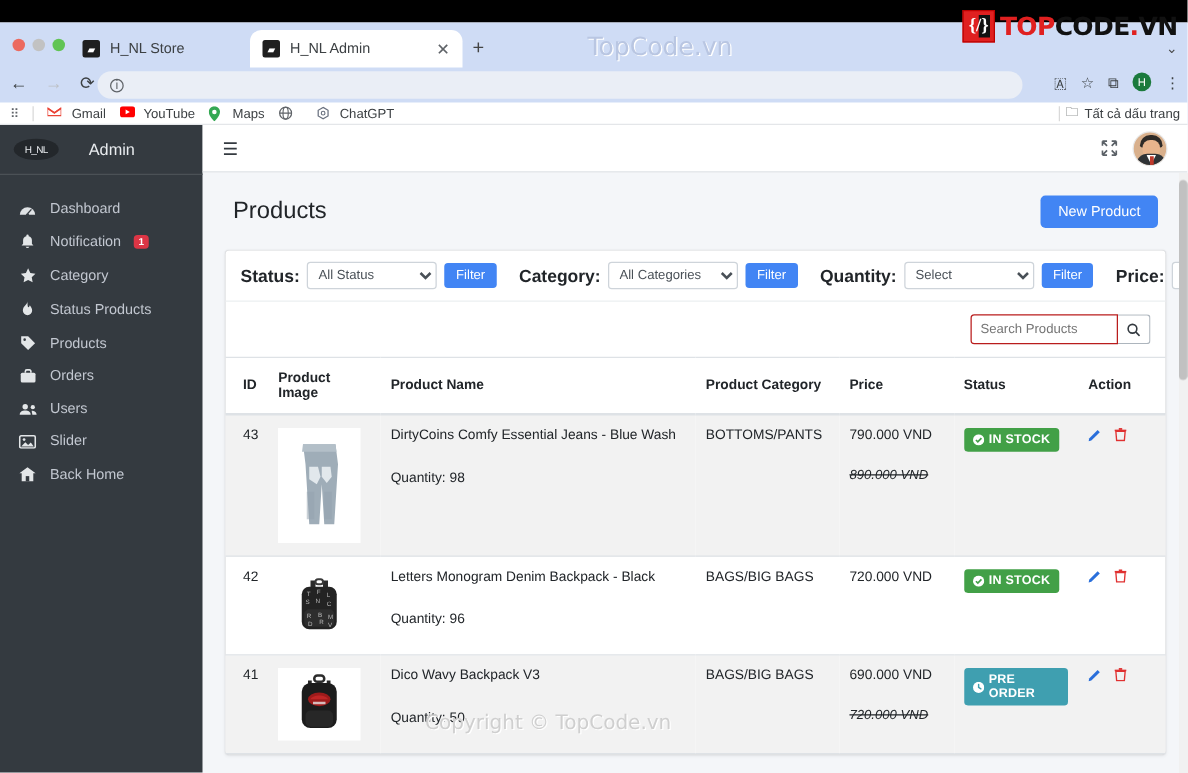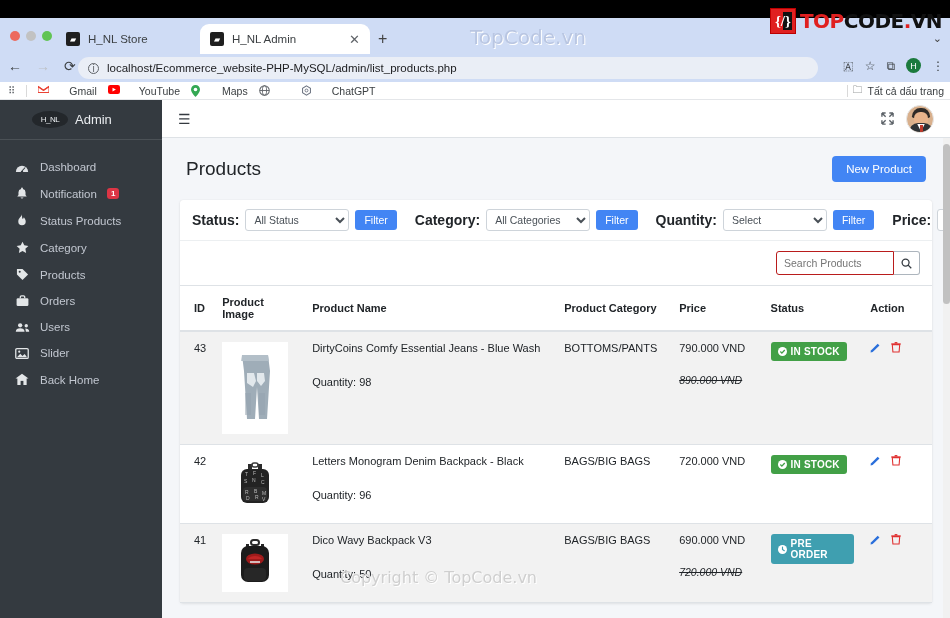--- a/index.html
+++ b/index.html
@@ -68,31 +68,31 @@
   .urlbox .info { font-size: 10px; color:#5f6368; border:1px solid #5f6368; border-radius:50%;
      width:11px; height:11px; display:flex;align-items:center;justify-content:center; }
   .omni-icons { position:absolute; right: 6px; top: 4px; display:flex; align-items:center; gap:11px;
      font-size: 12px; color:#3c4043; }
   .avatar-sm { width: 15px; height: 15px; border-radius: 50%; background:#1b7a3d; color:#fff;
      font-size: 9px; display:flex; align-items:center; justify-content:center; }
 
   .bookmarks { position:absolute; top: 82px; left:0; width: 950px; height: 18px;
      background: #fff; display:flex; align-items:center; padding-left: 8px; gap: 11px;
      font-size: 10.5px; color: #3c4043; border-bottom: 1px solid #e4e6e9; }
-  .bm { display:flex; align-items:center; gap: 20px; }
+  .bm { display:flex; align-items:center; gap: 8px; }
   .bm .ico { width: 11px; height: 11px; display:inline-block; }
   .bm-sep { width: 1px; height: 12px; background: #d9d9d9; }
   .bm-right { position:absolute; right: 6px; display:flex; align-items:center; gap:5px; }
 
   
   .app { position: absolute; top: 100px; left: 0; width: 950px; height: 518px; background:#f4f6f9; }
 
   
   .sidebar { position:absolute; left:0; top:0; width: 162px; height: 518px; background:#343a40; }
-  .brand { height: 40px; display:flex; align-items:center; gap:7px; padding-left: 32px;
+  .brand { height: 40px; display:flex; align-items:center; gap:24px; padding-left: 11px;
     border-bottom: 1px solid #4b5156; }
   .brand-logo { width: 36px; height: 17px; border-radius: 50%; background:#23272b;
     display:flex; align-items:center; justify-content:center; color:#e9ecef; font-size: 8px;
     letter-spacing: -0.5px; }
   .brand-name { color: #e9ecef; font-size: 13px; }
   .nav-list { padding-top: 14px; }
   .nav-item { display:flex; align-items:center; gap:10px; padding: 7px 0 7px 14px;
     color: #c2c7d0; font-size: 11.5px; }
   .nav-item .ni { width: 16px; display:flex; align-items:center; justify-content:center;
     color:#e3e6e8; font-size: 12px; }
@@ -230,21 +230,20 @@
   </div>
 
   <div class="omnibar">
     <div class="nav">
       <span>←</span>
       <span class="dis">→</span>
       <span>⟳</span>
     </div>
     <div class="urlbox">
       <span class="info">i</span>
-      <span>localhost/Ecommerce_website-PHP-MySQL/admin/list_products.php</span>
     </div>
     <div class="omni-icons">
       <span>🇦</span>
       <span>☆</span>
       <span>⧉</span>
       <span class="avatar-sm">H</span>
       <span>⋮</span>
     </div>
   </div>
 </div>
@@ -331,34 +330,34 @@
               <path d="M6 0.6a1 1 0 011 1v.5a3.6 3.6 0 012.8 3.5v3l1.3 1.6H.9L2.2 8.6v-3A3.6 3.6 0 015 2.1v-.5a1 1 0 011-1z" fill="#e3e6e8"></path>
               <path d="M4.4 11.2a1.7 1.7 0 003.2 0z" fill="#e3e6e8"></path>
             </svg>
         </span>
         <span>Notification</span>
         <span class="badge-red">1</span>
       </div>
 
       <div class="nav-item">
         <span class="ni">
+          <svg width="13" height="13" viewBox="0 0 14 14">
+              <path d="M7 .7l1.9 4 4.4.6-3.2 3.1.8 4.4L7 10.7l-3.9 2.1.8-4.4L.7 5.3l4.4-.6z" fill="#e3e6e8"></path>
+            </svg>
+        </span>
+        <span>Category</span>
+      </div>
+
+      <div class="nav-item">
+        <span class="ni">
           <svg width="10" height="13" viewBox="0 0 10 14">
               <path d="M5 0C5 3 1 4 1 8a4 4 0 008 0c0-2-1-3-2-4.5C6.5 5 6 5.5 5.5 5 5 4.4 5 2 5 0z" fill="#e3e6e8"></path>
             </svg>
         </span>
         <span>Status Products</span>
-      </div>
-
-      <div class="nav-item">
-        <span class="ni">
-          <svg width="13" height="13" viewBox="0 0 14 14">
-              <path d="M7 .7l1.9 4 4.4.6-3.2 3.1.8 4.4L7 10.7l-3.9 2.1.8-4.4L.7 5.3l4.4-.6z" fill="#e3e6e8"></path>
-            </svg>
-        </span>
-        <span>Category</span>
       </div>
 
       <div class="nav-item">
         <span class="ni">
           <svg width="13" height="13" viewBox="0 0 14 14">
               <path d="M1 1h6l6 6-6 6-6-6z" fill="#e3e6e8"></path>
               <circle cx="4" cy="4" r="1.1" fill="#343a40"></circle>
             </svg>
         </span>
         <span>Products</span>

